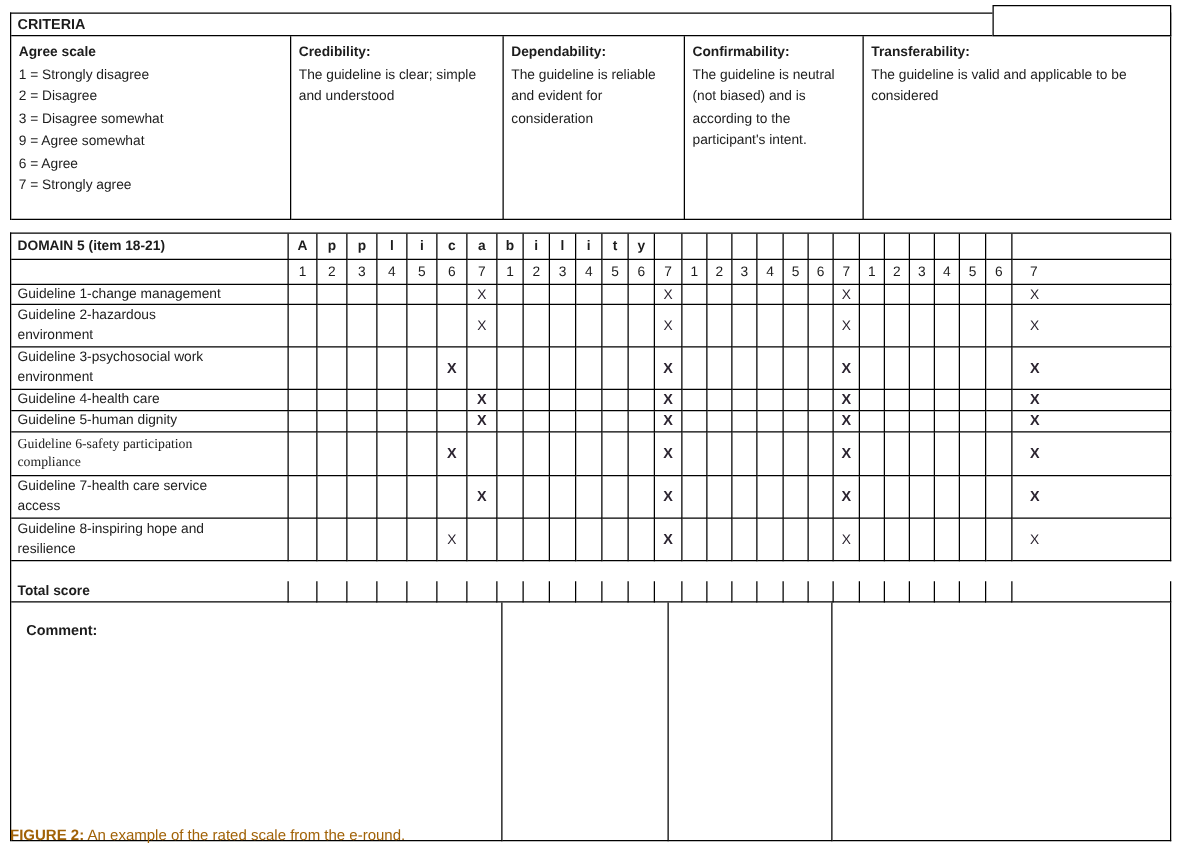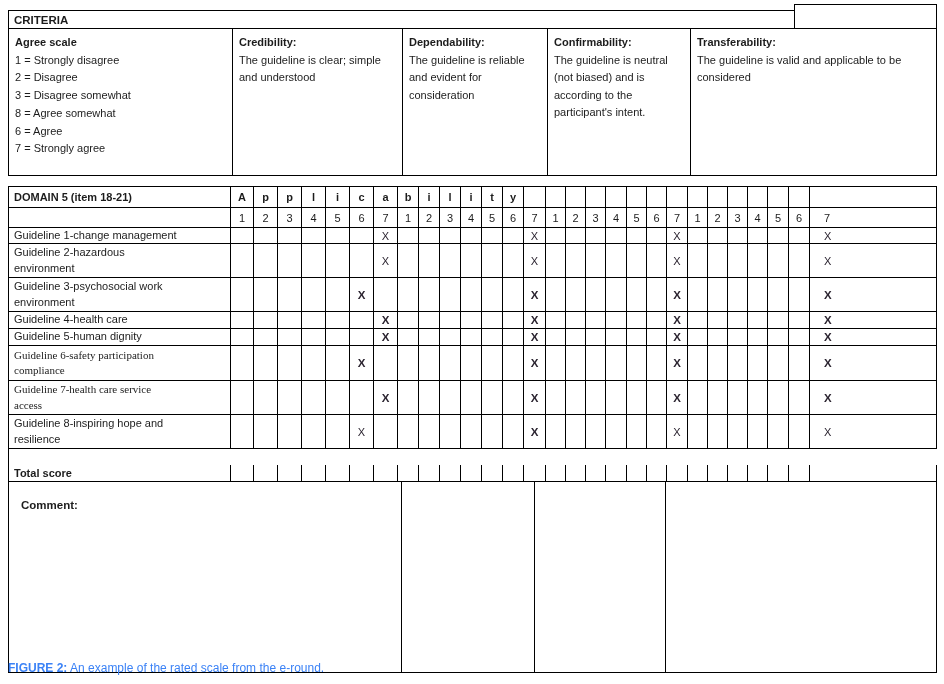--- a/index.html
+++ b/index.html
@@ -34,38 +34,38 @@
   .gcell { display:flex; align-items:center; justify-content:center; font-size:11px; }
   .gcell.labelcol { justify-content:flex-start; padding-left:5px; }
   .gcell.lbl { white-space:pre-line; line-height:15.5px; padding:1px 2px 1px 5px; font-size:11px; }
   .gcell.widepad { justify-content:flex-start; padding-left:14px; }
   .mark { color:#2b2430; font-size:11px; }
   .mark.b { font-size:11.5px; }
   .comment-cell { align-items:flex-start; justify-content:flex-start; }
   .comment-label { padding:17px 0 0 12px; font-size:11.5px; }
 
   
-  .caption { position:absolute; left:8px; top:661px; font-size:12px; color:#3b82f6; }
+  .caption { position:absolute; left:8px; top:661px; font-size:12px; color:#a16207; }
 </style>
 </head>
 <body>
 
 <div class="page">
 
   <div class="tbl" id="criteria-table" style="left:8px; top:10px; width:928px;">
     <div class="trow" style="height:18px;">
       <div class="tcell hdr b" style="width:928px;">CRITERIA</div>
     </div>
     <div class="trow" style="height:147px;">
       <div class="tcell desc" style="width:224px;">
         <div class="title">Agree scale</div>
         <div class="lvl">1 = Strongly disagree</div>
         <div class="lvl">2 = Disagree</div>
         <div class="lvl">3 = Disagree somewhat</div>
-        <div class="lvl">8 = Agree somewhat</div>
+        <div class="lvl">9 = Agree somewhat</div>
         <div class="lvl">6 = Agree</div>
         <div class="lvl">7 = Strongly agree</div>
       </div>
       <div class="tcell desc" style="width:170px;">
         <div class="title">Credibility:</div>
         <div>The guideline is clear; simple and understood</div>
       </div>
       <div class="tcell desc" style="width:145px;">
         <div class="title">Dependability:</div>
         <div>The guideline is reliable and evident for consideration</div>
@@ -376,21 +376,21 @@
         <div class="gcell" style="width: 20px;"></div>
         <div class="gcell" style="width: 20px;"></div>
         <div class="gcell" style="width: 20px;"></div>
         <div class="gcell" style="width: 21px;"></div>
         <div class="gcell" style="width: 21px;"></div>
         <div class="gcell widepad" style="width: 127px;">
           <span class="mark b">X</span>
         </div>
       </div>
       <div class="grow" style="height: 34px;">
-        <div class="gcell labelcol lbl" style="width: 222px; font-family: Liberation Serif, serif;">Guideline 7-health care service
+        <div class="gcell labelcol lbl" style="width: 222px;">Guideline 7-health care service
 access</div>
         <div class="gcell" style="width: 23px;"></div>
         <div class="gcell" style="width: 24px;"></div>
         <div class="gcell" style="width: 24px;"></div>
         <div class="gcell" style="width: 24px;"></div>
         <div class="gcell" style="width: 24px;"></div>
         <div class="gcell" style="width: 24px;"></div>
         <div class="gcell" style="width: 24px;">
           <span class="mark b">X</span>
         </div>

